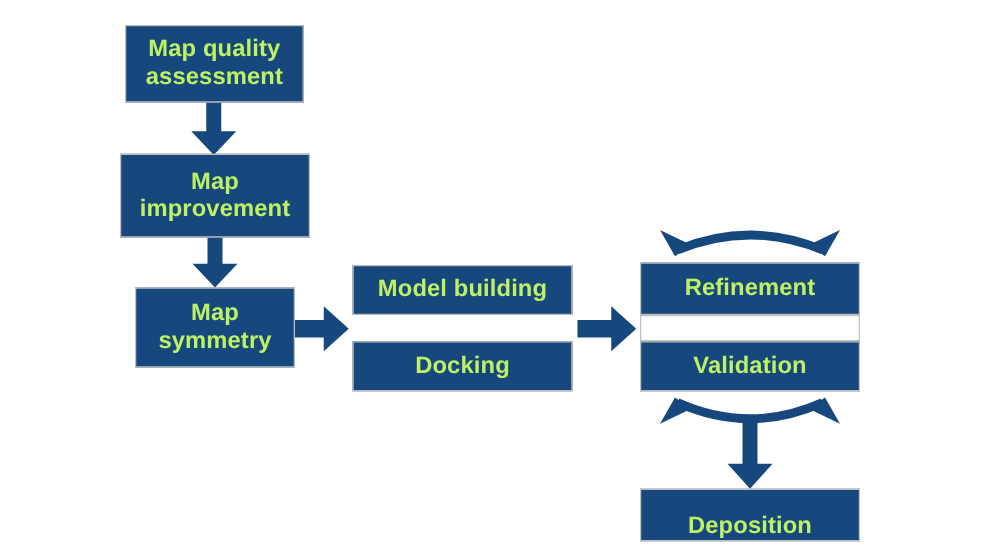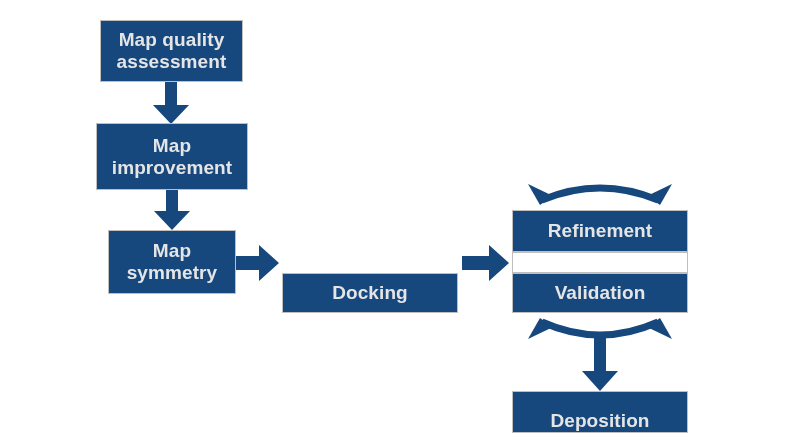--- a/index.html
+++ b/index.html
@@ -15,21 +15,21 @@
     width: 800px;
     height: 443px;
     background: #ffffff;
     overflow: hidden;
   }
   .node {
     position: absolute;
     box-sizing: border-box;
     background: #16477D;
     border: 1px solid #BFBFBF;
-    color: #e5e5e5;
+    color: #bef264;
     display: flex;
     align-items: center;
     justify-content: center;
     text-align: center;
     line-height: 1.15;
     font-size: 19px;
     font-weight: 600;
     letter-spacing: 0.1px;
     user-select: none;
   }
@@ -109,20 +109,23 @@
   <div class="node" style="left:96px; top:123px; width:152px; height:67px;">
     <span class="label">Map
 improvement</span>
   </div>
 
   <div class="node" style="left:108px; top:230px; width:128px; height:64px;">
     <span class="label">Map
 symmetry</span>
   </div>
 
+  <div class="node" style="left:282px; top:212px; width:176px; height:40px;">
+    <span class="label">Model building</span>
+  </div>
 
   <div class="node" style="left:512px; top:210px; width:176px; height:42px;">
     <span class="label">Refinement</span>
   </div>
 
   <div class="node" style="left:282px; top:273px; width:176px; height:40px;">
     <span class="label">Docking</span>
   </div>
 
   <div class="spacer-box" style="left:512px; top:252px; width:176px; height:21px;"></div>

